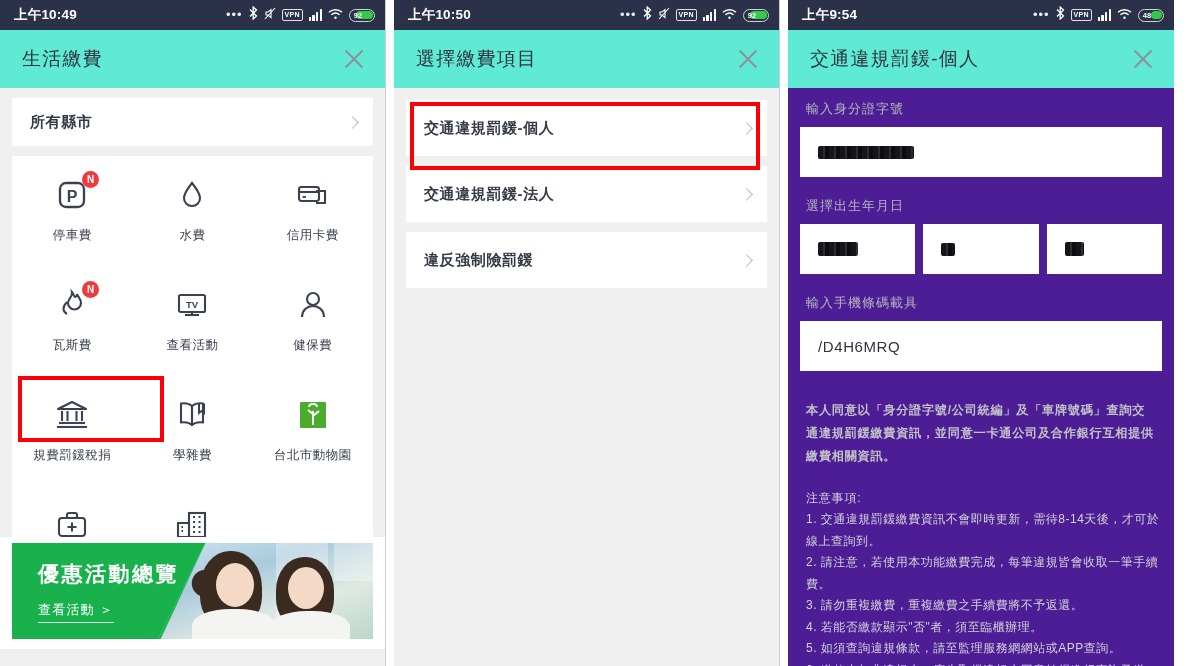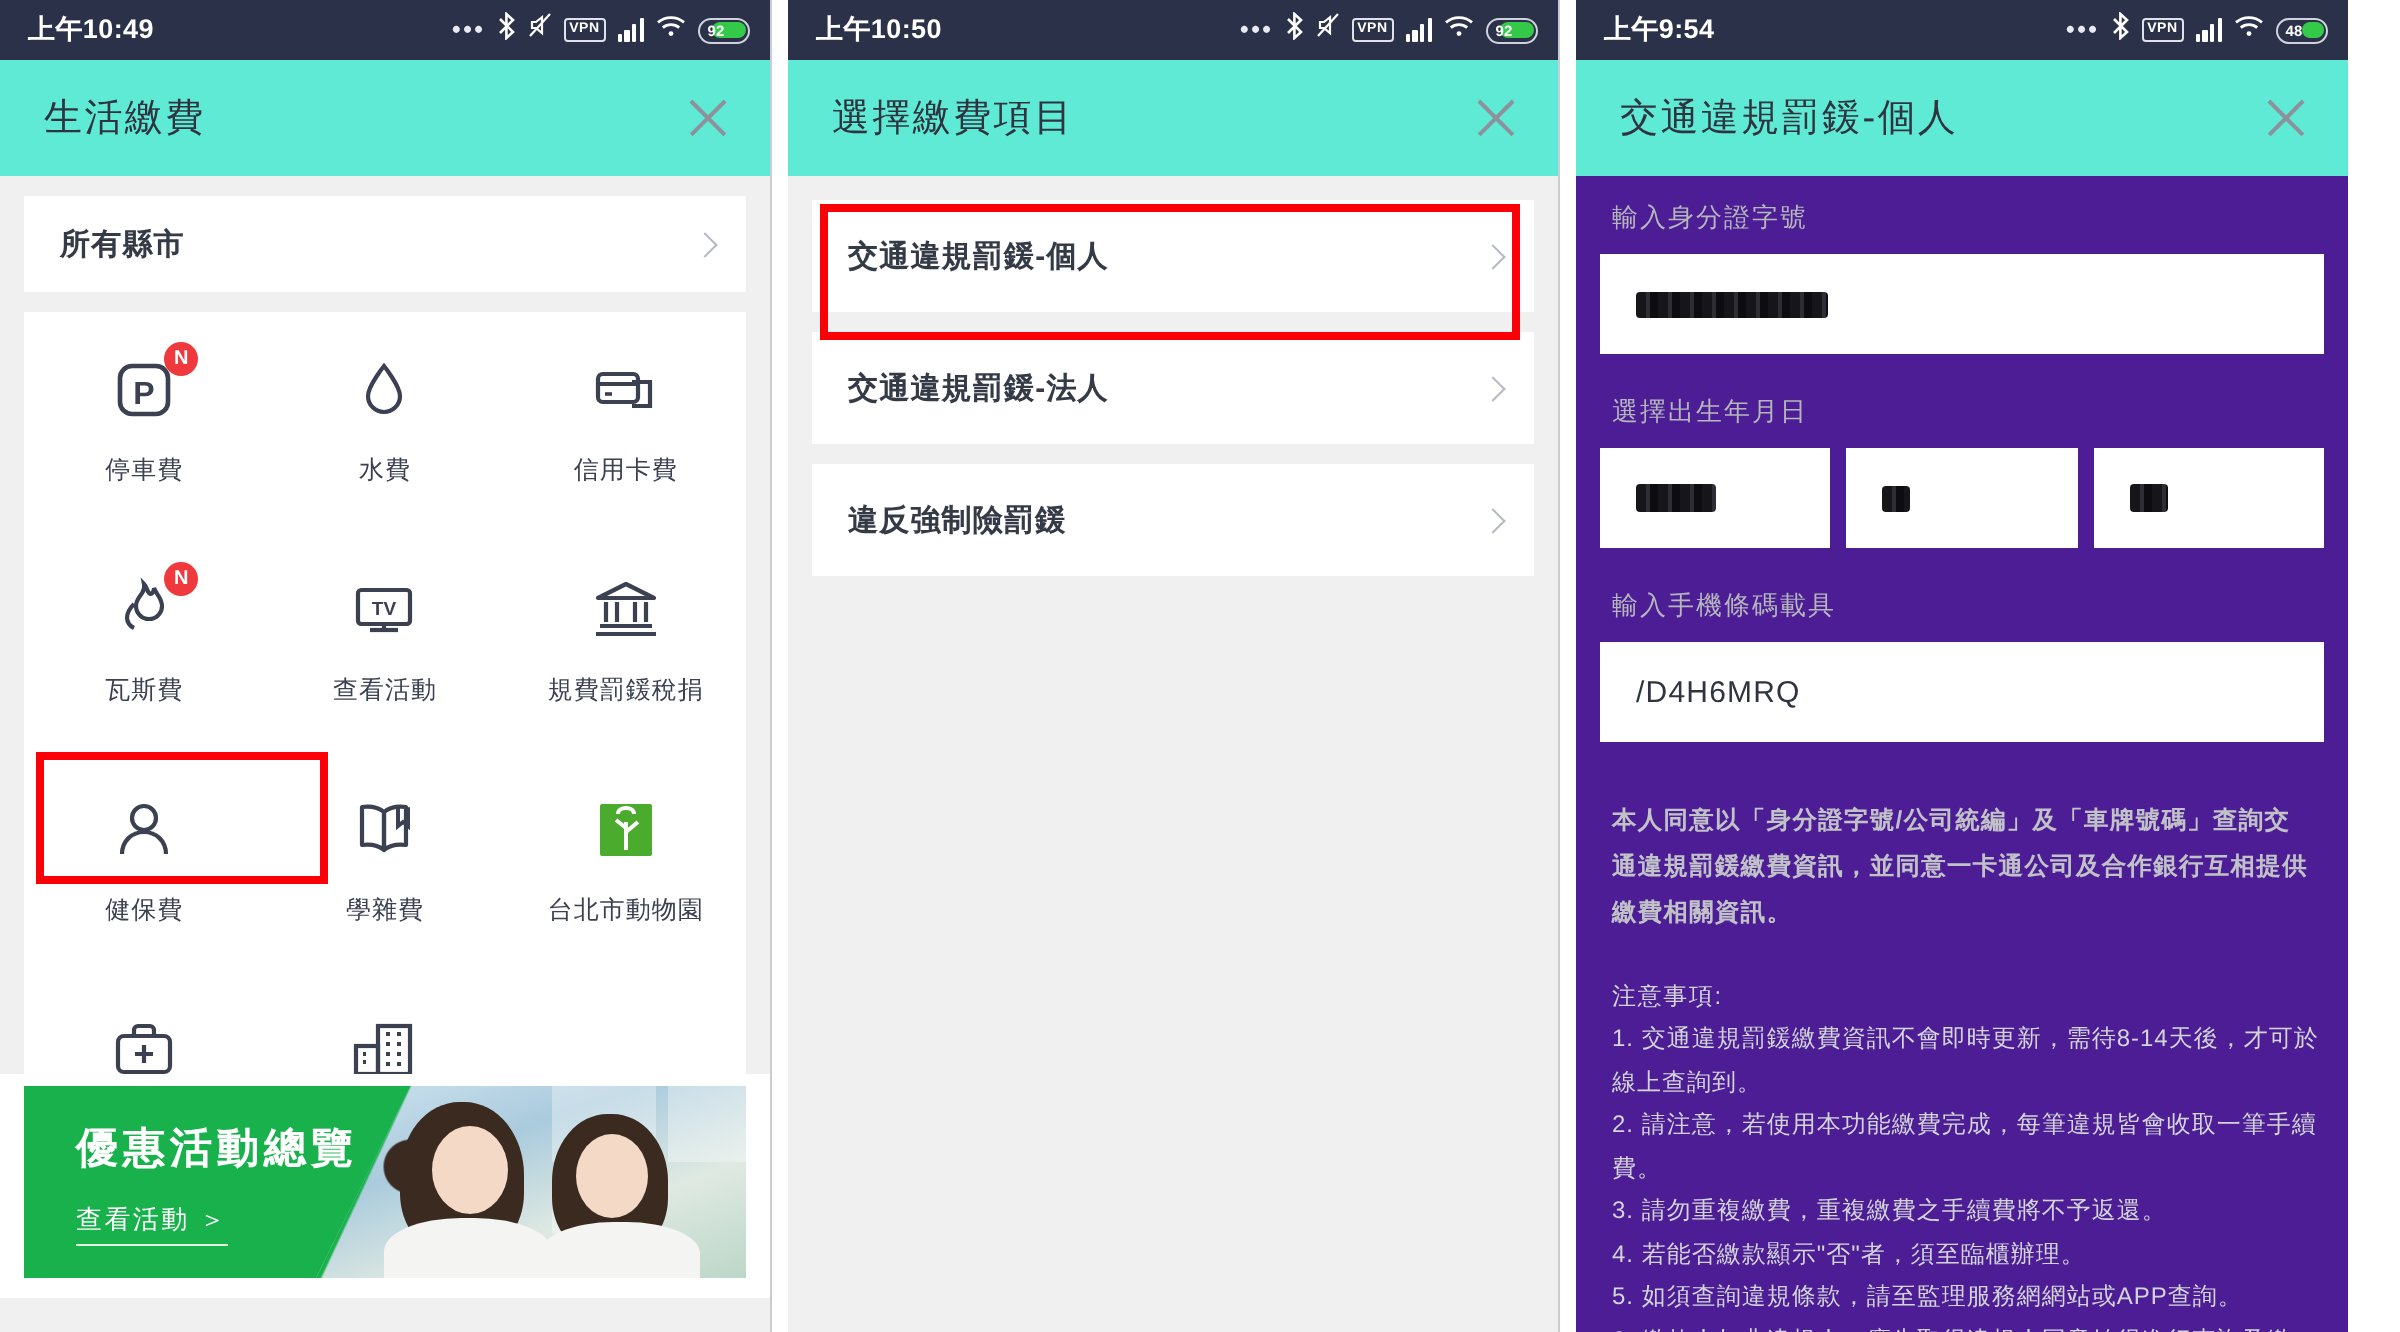--- a/index.html
+++ b/index.html
@@ -419,37 +419,37 @@
               <path d="M10 27h14" stroke="#3b4151" stroke-width="2.1"></path>
               <path d="M17 24v3" stroke="#3b4151" stroke-width="2.1"></path>
             </svg>
           </div>
           <div class="glabel">查看活動</div>
         </div>
 
         <div class="grid-cell">
           <div class="gicon">
             <svg width="34" height="34" viewBox="0 0 34 34">
+              <circle cx="17" cy="11" r="6" fill="none" stroke="#3b4151" stroke-width="2.1"></circle>
+              <path d="M6 29c0-6.5 5-11 11-11s11 4.5 11 11" fill="none" stroke="#3b4151" stroke-width="2.1"></path>
+            </svg>
+          </div>
+          <div class="glabel">健保費</div>
+        </div>
+
+        <div class="grid-cell">
+          <div class="gicon">
+            <svg width="34" height="34" viewBox="0 0 34 34">
               <path d="M3 11 17 4l14 7z" fill="none" stroke="#3b4151" stroke-width="2.1" stroke-linejoin="round"></path>
               <path d="M7 13v10M12.5 13v10M21.5 13v10M27 13v10" stroke="#3b4151" stroke-width="2.1"></path>
               <path d="M4 25h26" stroke="#3b4151" stroke-width="2.1"></path>
               <path d="M2 29h30" stroke="#3b4151" stroke-width="2.1"></path>
             </svg>
           </div>
           <div class="glabel">規費罰鍰稅捐</div>
-        </div>
-
-        <div class="grid-cell">
-          <div class="gicon">
-            <svg width="34" height="34" viewBox="0 0 34 34">
-              <circle cx="17" cy="11" r="6" fill="none" stroke="#3b4151" stroke-width="2.1"></circle>
-              <path d="M6 29c0-6.5 5-11 11-11s11 4.5 11 11" fill="none" stroke="#3b4151" stroke-width="2.1"></path>
-            </svg>
-          </div>
-          <div class="glabel">健保費</div>
         </div>
 
         <div class="grid-cell">
           <div class="gicon">
             <svg width="34" height="34" viewBox="0 0 34 34">
               <path d="M17 8c-3-2.5-7-3-11-2.5v19C10 24 14 24.5 17 27z" fill="none" stroke="#3b4151" stroke-width="2.1" stroke-linejoin="round"></path>
               <path d="M17 8c3-2.5 7-3 11-2.5v19C24 24 20 24.5 17 27z" fill="none" stroke="#3b4151" stroke-width="2.1" stroke-linejoin="round"></path>
               <path d="M24 6v9l2.5-2 2.5 2V5.6" fill="none" stroke="#3b4151" stroke-width="2"></path>
             </svg>
           </div>

